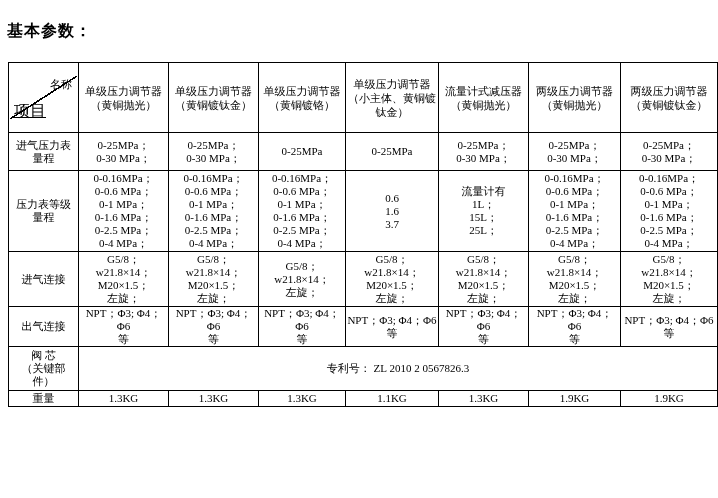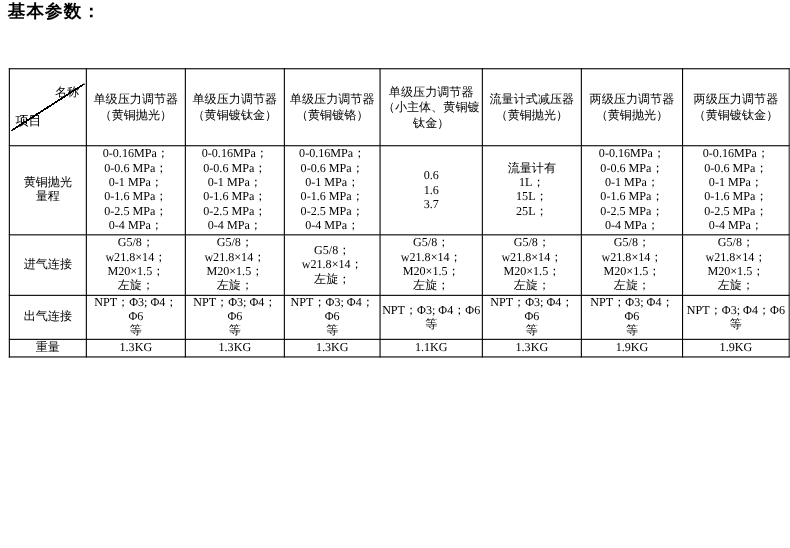--- a/index.html
+++ b/index.html
@@ -5,21 +5,21 @@
   html, body {
     margin: 0; padding: 0;
     background: #ffffff;
     width: 718px; height: 498px;
     overflow: hidden;
     font-family: "Liberation Serif", "DejaVu Serif", serif;
     color: #000;
   }
   .page { position: relative; width: 718px; height: 498px; }
   .doc-title {
-    position: absolute; left: 7px; top: 0;
+    position: absolute; left: 7px; top: 21px;
     font-size: 16px; font-weight: bold; letter-spacing: 1px;
   }
   table.params {
     position: absolute; left: 8px; top: 62px;
     border-collapse: collapse;
     table-layout: fixed;
     width: 709px;
   }
   table.params th, table.params td {
     border: 1px solid #000;
@@ -38,21 +38,21 @@
   th.corner { padding: 0; }
   .corner-box {
     position: relative; width: 100%; height: 43px;
     background: linear-gradient(to bottom right,
       transparent calc(50% - 0.8px),
       #000 calc(50% - 0.8px),
       #000 calc(50% + 0.8px),
       transparent calc(50% + 0.8px));
   }
   .corner-top { position: absolute; top: 2px; right: 5px; font-size: 11px; }
-  .corner-bottom { position: absolute; bottom: 2px; left: 4px; font-size: 12px; }
+  .corner-bottom { position: absolute; bottom: 2px; left: 4px; font-size: 16px; text-decoration: underline; }
 </style>
 </head>
 <body>
 
 <div class="page">
 
   <div class="doc-title">基本参数：</div>
 
   <table class="params">
     <colgroup>
@@ -82,23 +82,39 @@
 （黄铜镀铬）</th>
       <th class="colhead">单级压力调节器（小主体、黄铜镀钛金）</th>
       <th class="colhead">流量计式减压器
 （黄铜抛光）</th>
       <th class="colhead">两级压力调节器
 （黄铜抛光）</th>
       <th class="colhead">两级压力调节器
 （黄铜镀钛金）</th>
     </tr>
 
+    <tr style="height:38px">
+      <td class="rowlabel">进气压力表
+量程</td>
+      <td>0-25MPa；
+0-30 MPa；</td>
+      <td>0-25MPa；
+0-30 MPa；</td>
+      <td>0-25MPa</td>
+      <td>0-25MPa</td>
+      <td>0-25MPa；
+0-30 MPa；</td>
+      <td>0-25MPa；
+0-30 MPa；</td>
+      <td>0-25MPa；
+0-30 MPa；</td>
+    </tr>
 
     <tr style="height:81px">
-      <td class="rowlabel">黄铜抛光
+      <td class="rowlabel">压力表等级
 量程</td>
       <td>0-0.16MPa；
 0-0.6 MPa；
 0-1 MPa；
 0-1.6 MPa；
 0-2.5 MPa；
 0-4 MPa；</td>
       <td>0-0.16MPa；
 0-0.6 MPa；
 0-1 MPa；
@@ -175,20 +191,26 @@
       <td>NPT；Φ3; Φ4；Φ6 等</td>
       <td>NPT；Φ3; Φ4；Φ6
 等</td>
       <td>NPT；Φ3; Φ4；Φ6
 等</td>
       <td>NPT；Φ3; Φ4；Φ6
 等</td>
     </tr>
 
 
+    <tr style="height:44px">
+      <td class="rowlabel">阀 芯
+（关键部
+件）</td>
+      <td colspan="7">专利号： ZL 2010 2 0567826.3</td>
+    </tr>
 
 
 
 
     <tr style="height:16px">
       <td class="rowlabel">重量</td>
       <td>1.3KG</td>
       <td>1.3KG</td>
       <td>1.3KG</td>
       <td>1.1KG</td>

